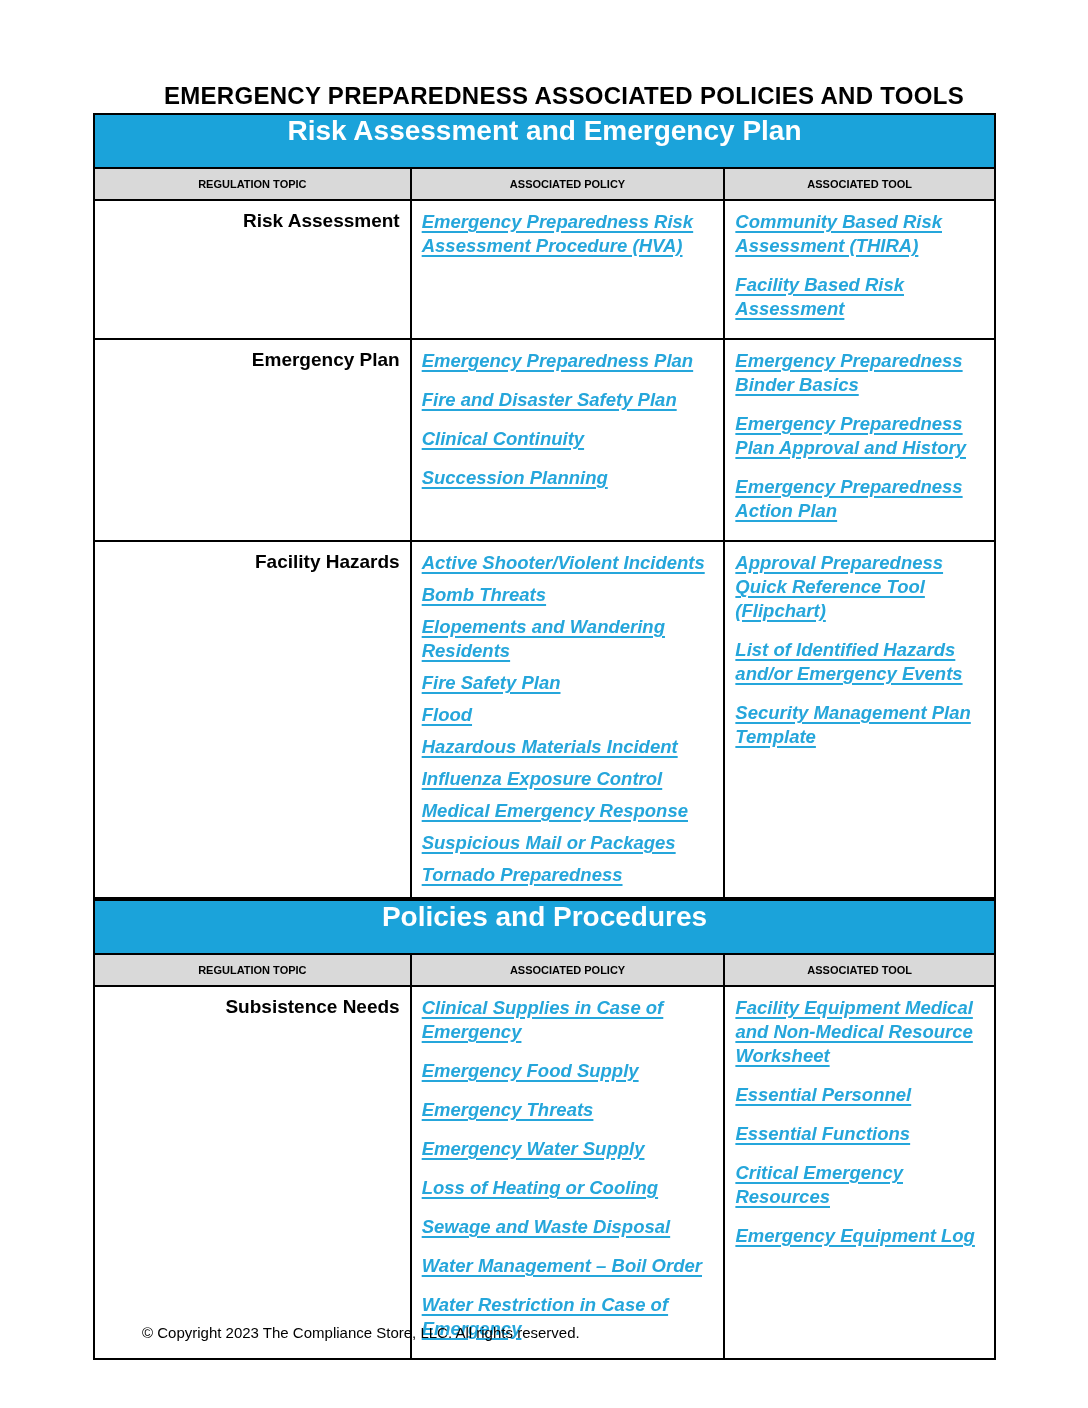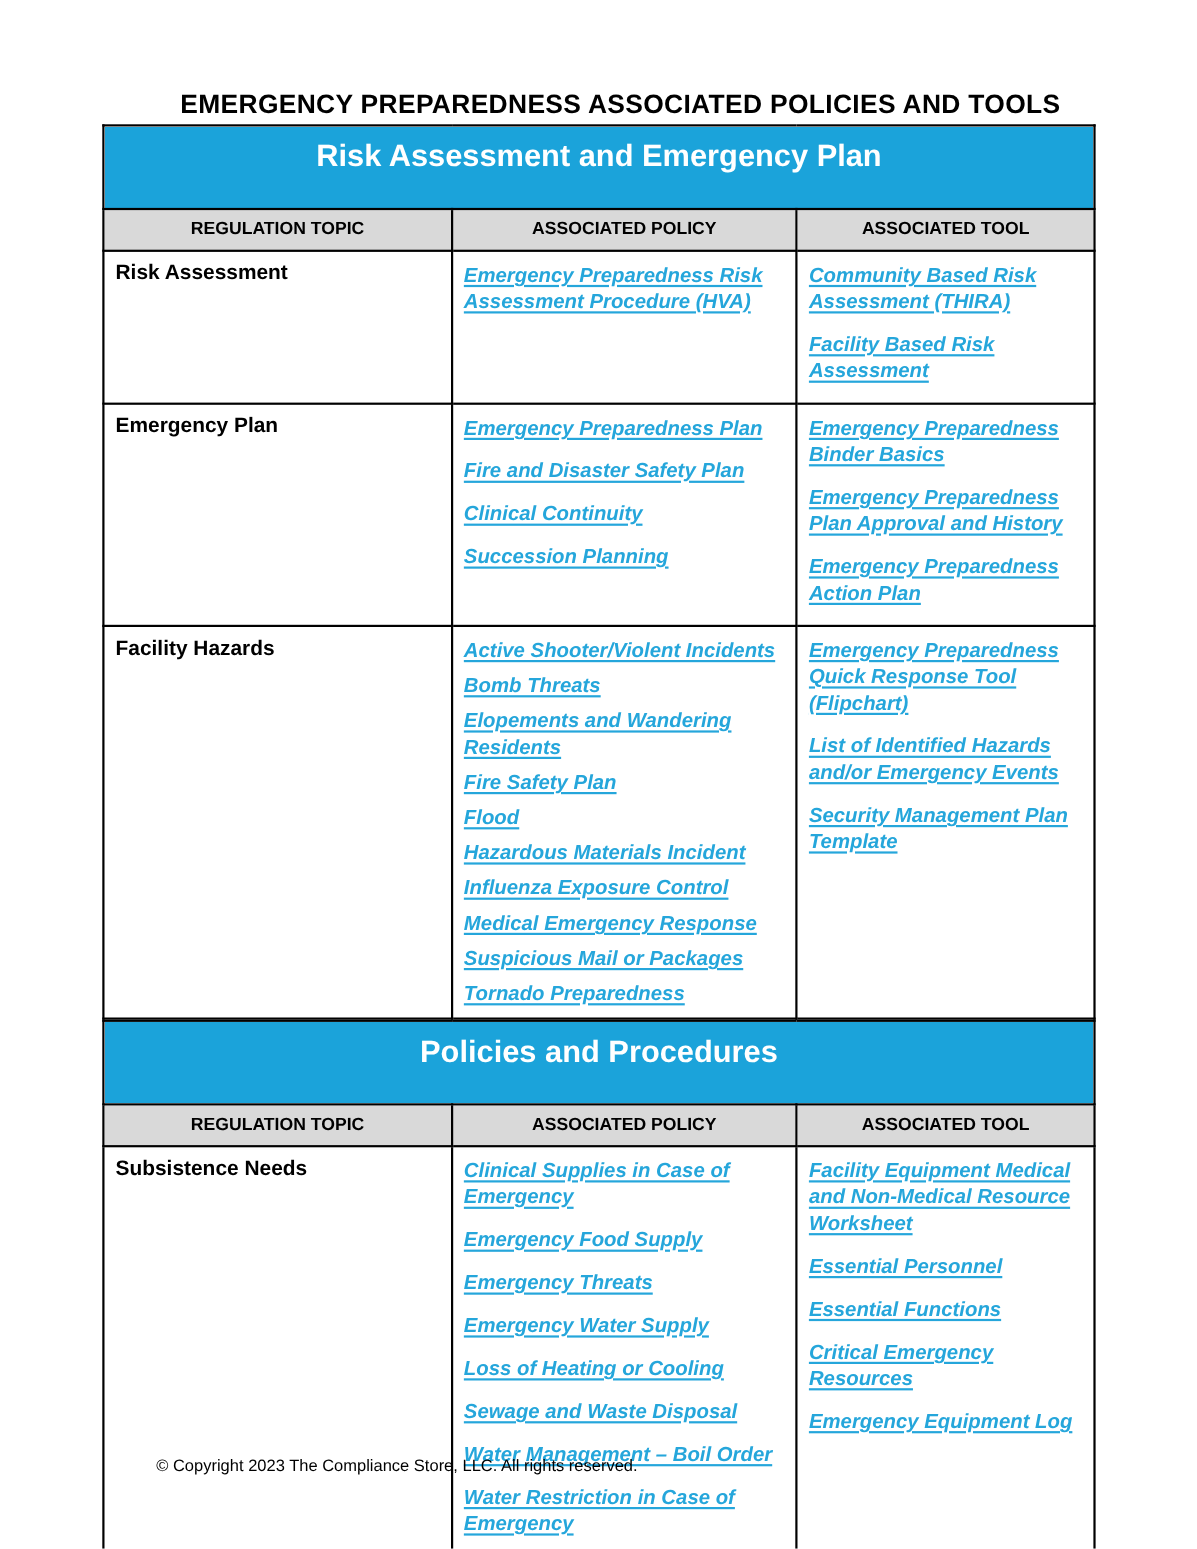--- a/index.html
+++ b/index.html
@@ -42,36 +42,37 @@
     overflow: hidden;
   }
   td.banner {
     background: var(--banner-blue, #1BA3DA);
     color: #ffffff;
     text-align: center;
     vertical-align: middle;
     font-size: 28px;
     font-weight: bold;
     height: 52px;
-    padding: 11px;
+    padding: 0;
   }
   td.colhead {
     background: var(--header-gray, #D9D9D9);
     text-align: center;
     vertical-align: middle;
     font-weight: bold;
-    font-size: 16px;
+    font-size: 11px;
     color: #000000;
     padding: 9px 4px;
   }
   td.topic {
     font-weight: bold;
     font-size: 19px;
     color: #000000;
     padding: 9px 10px;
+    text-align: right;
   }
   td.links {
     padding: 9px 10px 2px 10px;
     font-style: italic;
   }
   a.doc-link {
     display: block;
     color: var(--link-blue, #25A6DB);
     font-weight: bold;
     font-size: 18.5px;
@@ -148,21 +149,21 @@
               <a class="doc-link" href="#">Elopements and Wandering Residents</a>
               <a class="doc-link" href="#">Fire Safety Plan</a>
               <a class="doc-link" href="#">Flood</a>
               <a class="doc-link" href="#">Hazardous Materials Incident</a>
               <a class="doc-link" href="#">Influenza Exposure Control</a>
               <a class="doc-link" href="#">Medical Emergency Response</a>
               <a class="doc-link" href="#">Suspicious Mail or Packages</a>
               <a class="doc-link" href="#">Tornado Preparedness</a>
             </td>
             <td class="links">
-              <a class="doc-link" href="#">Emergency Preparedness Quick Response Tool (Flipchart)</a>
+              <a class="doc-link" href="#">Approval Preparedness Quick Reference Tool (Flipchart)</a>
               <a class="doc-link" href="#">List of Identified Hazards and/or Emergency Events</a>
               <a class="doc-link" href="#">Security Management Plan Template</a>
             </td>
           </tr>
         </tbody>
       </table>
       <table class="policy-table">
         <colgroup>
           <col style="width: 316px;">
           <col style="width: 313px;">

